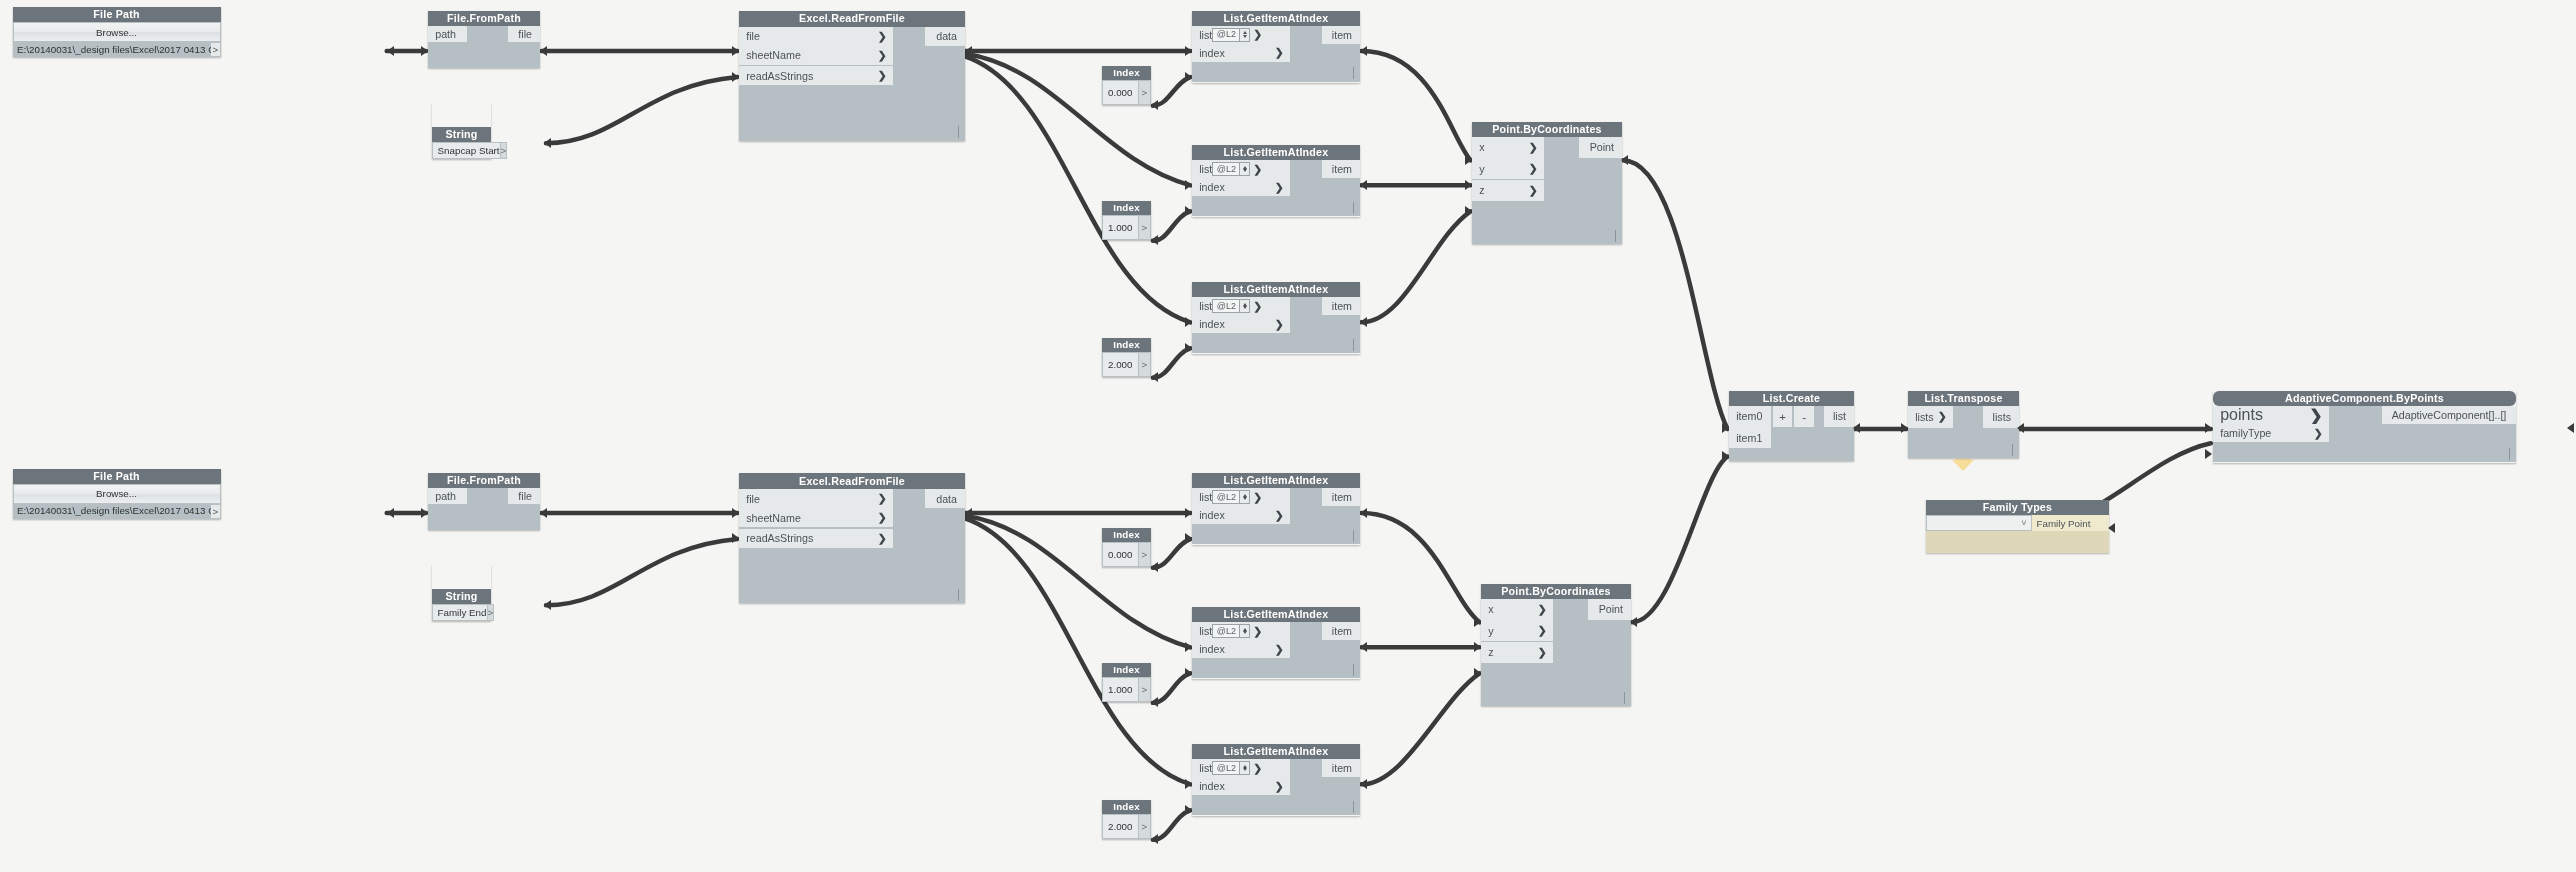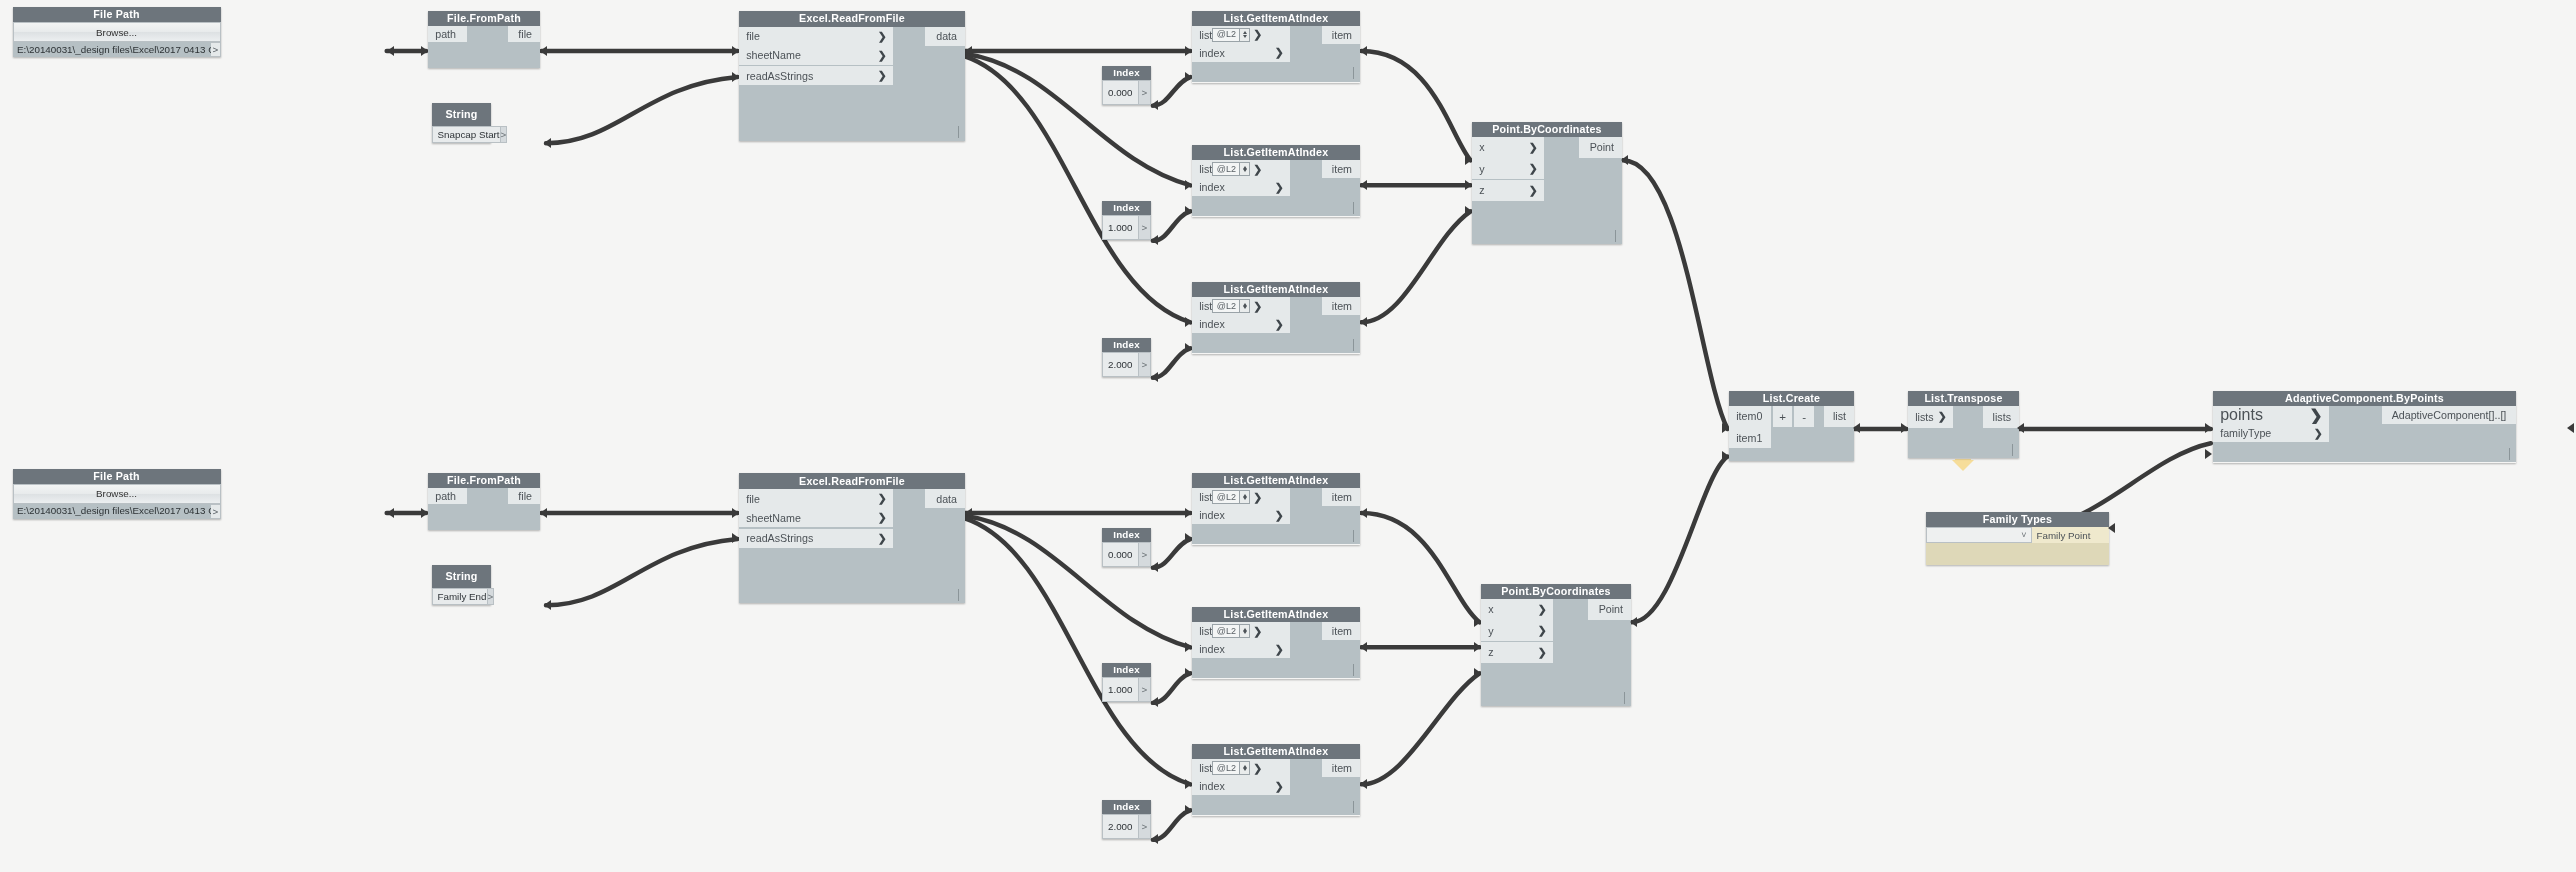--- a/index.html
+++ b/index.html
@@ -60,21 +60,21 @@
      justify-content:center;color:#333;font-size:9.8px;}
   .filepath .pathrow{display:flex;}
   .filepath .pathtxt{background:#b6c0c4;color:#2c3134;font-size:9.8px;
      padding:1.8px 3.6px 2.7px 4.5px;white-space:nowrap;overflow:hidden;flex:1 1 auto;}
   .filepath .outbtn{width:13.4px;background:#e5e9ea;color:#555c61;font-size:9.8px;
      display:flex;align-items:center;justify-content:center;border:0.9px solid #b9c0c4;
      box-sizing:border-box;border-left:none;}
 
   
   .strnode{width:59px;}
-  .strnode .nhead{height:23px;font-size:10.7px;}
+  .strnode .nhead{height:15px;font-size:10.7px;margin-top:24px;}
   .strnode .row{display:flex;height:17px;}
   .strnode .val{flex:1 1 auto;background:#e8ebec;border:0.9px solid #b9c0c4;
      box-sizing:border-box;color:#2f3438;font-size:9.8px;display:flex;align-items:center;
      padding-left:4.5px;white-space:nowrap;}
   .strnode .gt{width:13.4px;background:#d5dadd;border:0.9px solid #b9c0c4;border-left:none;
      box-sizing:border-box;color:#6a7175;font-size:9.8px;display:flex;align-items:center;
      justify-content:center;}
 
   
   .numnode{width:49px;}
@@ -643,36 +643,36 @@
       </div>
       <div class="nfoot">
           <span class="lace">|</span>
         </div>
     </div>
   </div>
   <div class="nub in" style="left:1901px;top:423px;"></div>
   <div class="nub out" style="left:2017px;top:423px;"></div>
   <div class="warnarrow" style="left:1952px;top:460px;"></div>
 
-  <div class="node famnode" style="left:1926px;top:512px;">
+  <div class="node famnode" style="left:1926px;top:500px;">
     <div class="nhead">Family Types</div>
     <div class="fbody">
       <div class="frow">
         <div class="dd">
           <span></span>
           <span style="margin-left:3.6px;">˅</span>
         </div>
         <div class="ftout">Family Point</div>
       </div>
     </div>
   </div>
   <div class="nub out" style="left:2108px;top:523px;"></div>
 
   <div class="node" style="left:2213px;top:391px;width:303px;height:72px;">
-    <div class="nhead" style="height:15px;font-size:10.7px;">AdaptiveComponent.ByPoints</div>
+    <div class="nhead" style="height:15px;font-size:10.7px;border-radius:6px;">AdaptiveComponent.ByPoints</div>
     <div class="nbody" style="height:56px;">
       <div class="prow" style="height:18px;">
         <div class="pin" style="width:116px;font-size:16px;">
           <span>points</span>
           <span class="chev">❯</span>
         </div>
         <div class="spacer"></div>
         <div class="pout" style="width:134px;font-size:10.7px;justify-content:center;padding-right:0;">AdaptiveComponent[]..[]</div>
       </div>
       <div class="prow" style="height:18px;">

